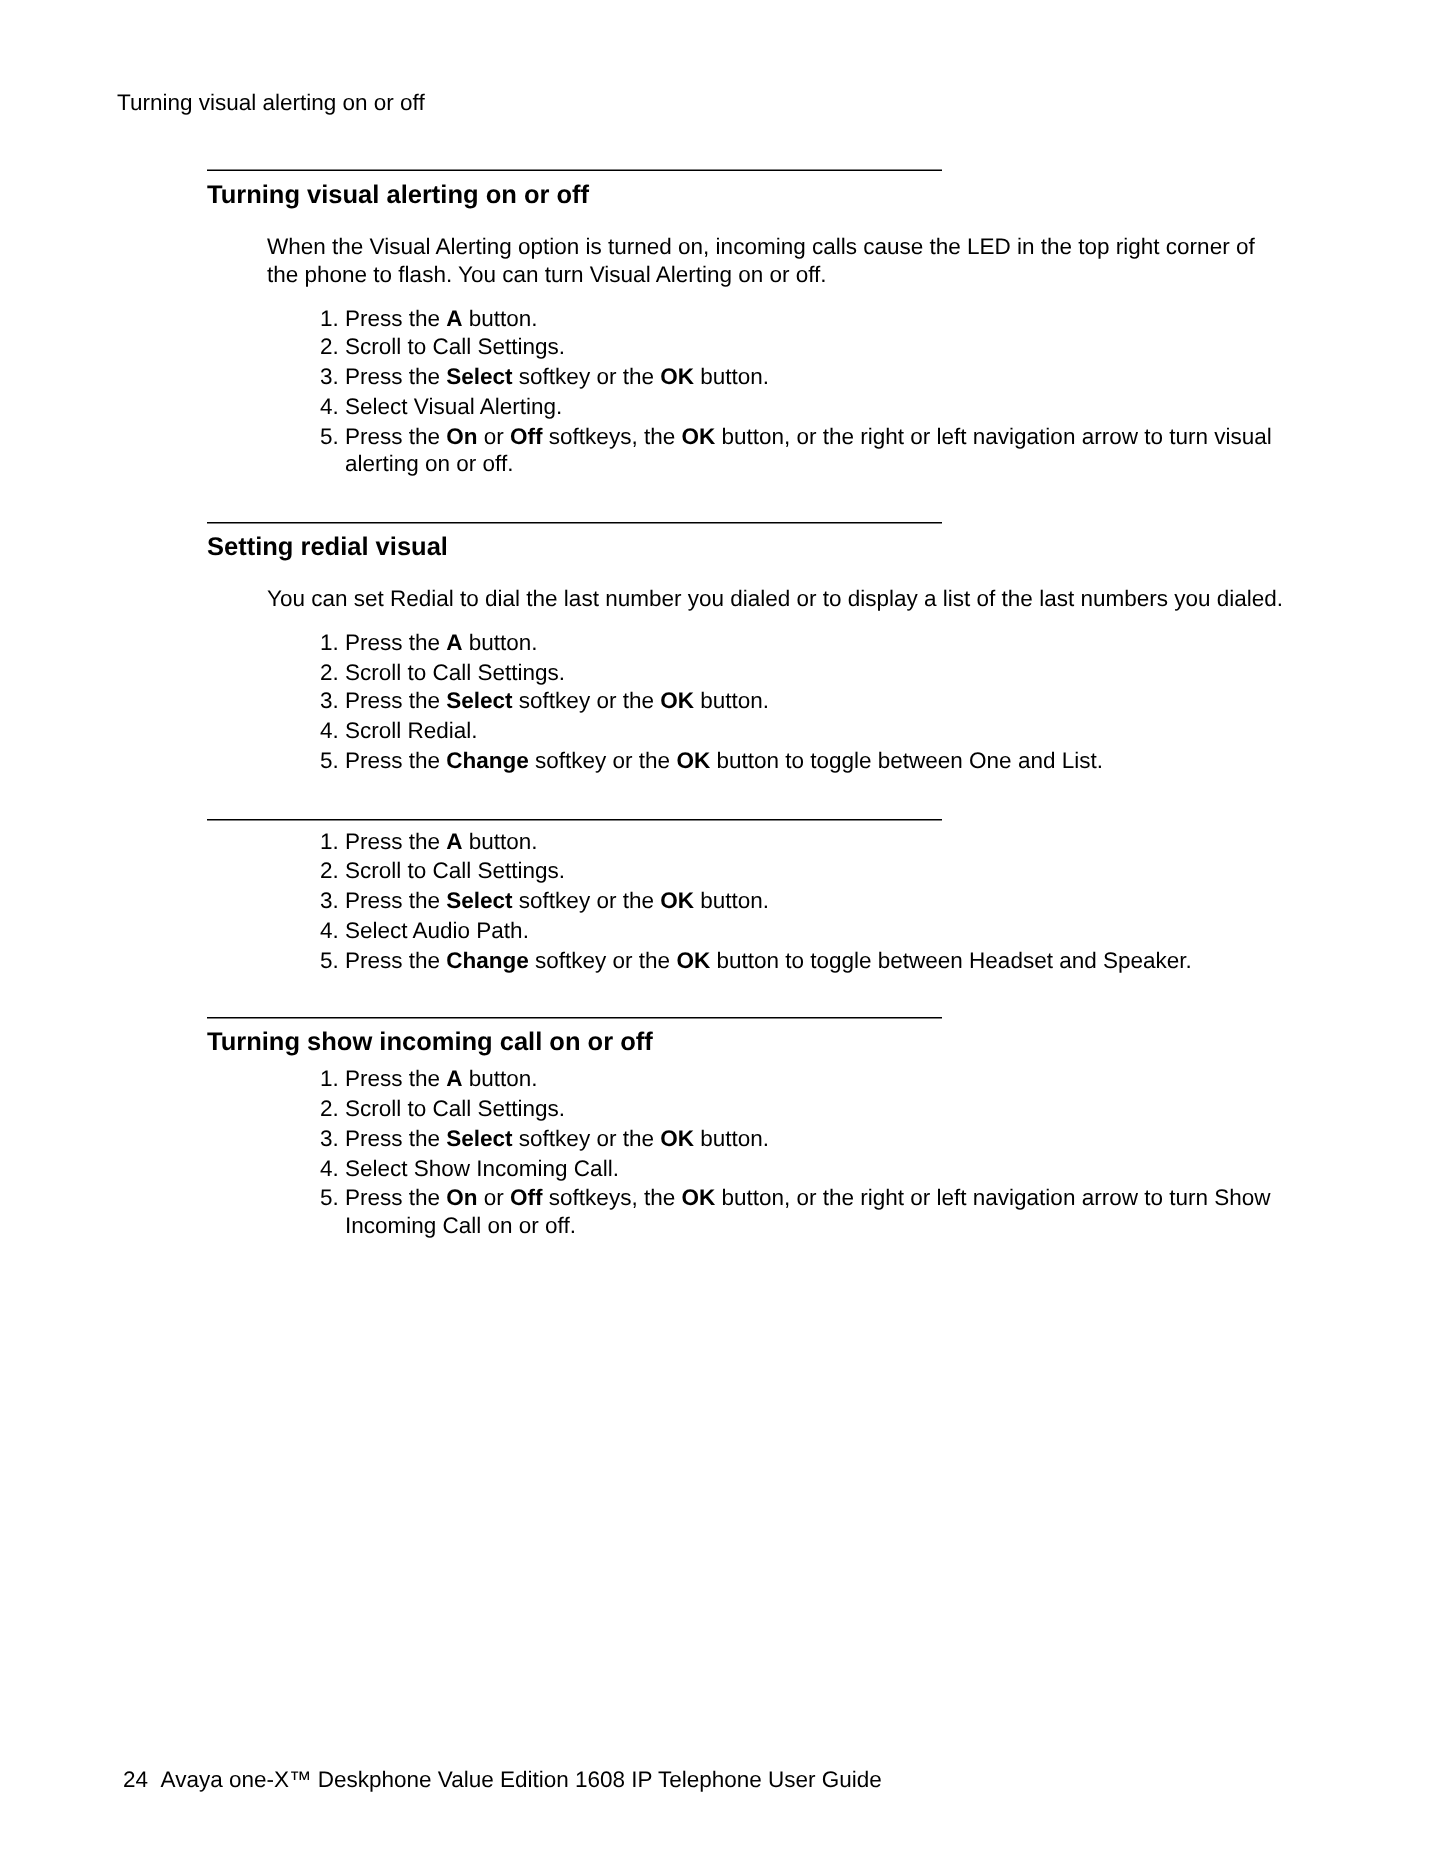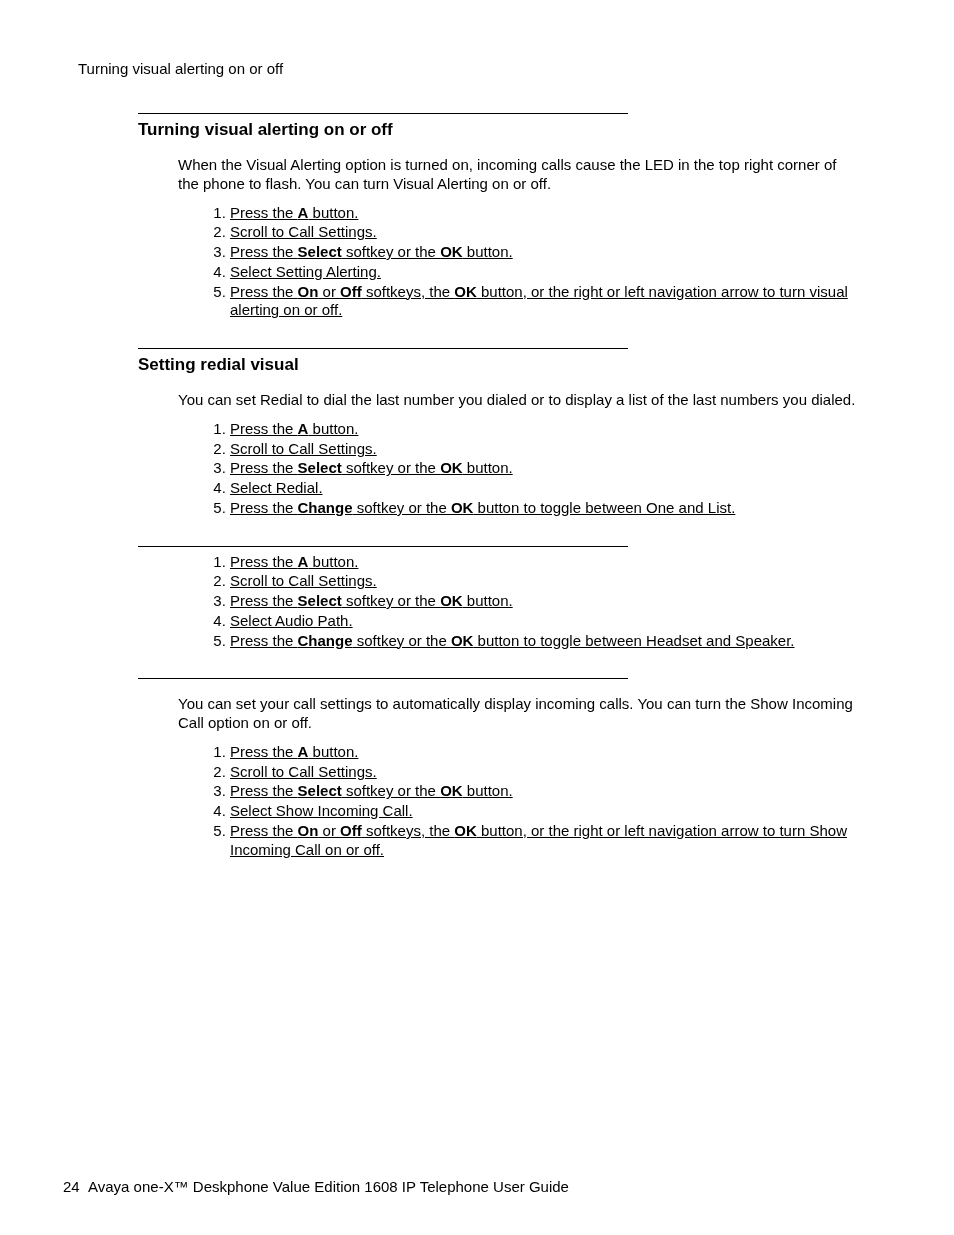--- a/index.html
+++ b/index.html
@@ -43,79 +43,78 @@
     margin: 16px 0 10px 40px;
     line-height: 1.25;
   }
   ol.steps {
     margin: 0 0 0 68px;
     padding-left: 24px;
     line-height: 1.25;
   }
   ol.steps li {
     margin-bottom: 1px;
-    text-decoration: underline;
   }
   .b { font-weight: bold; }
   .footer {
     position: absolute;
     bottom: 40px;
-    left: 63px;
+    left: 82px;
     font-size: 15px;
   }
 </style>
 </head>
 <body>
 
 <div class="page">
 
   <div class="running-header">Turning visual alerting on or off</div>
 
   <div class="content">
 
     <div class="section">
       <hr class="rule">
       <h2>Turning visual alerting on or off</h2>
       <p class="intro">When the Visual Alerting option is turned on, incoming calls cause the LED in the top right corner of the phone to flash. You can turn Visual Alerting on or off.</p>
       <ol class="steps">
         <li>Press the <span class="b">A</span> button.</li>
         <li>Scroll to Call Settings.</li>
         <li>Press the <span class="b">Select</span> softkey or the <span class="b">OK</span> button.</li>
-        <li>Select Setting Alerting.</li>
+        <li>Select Visual Alerting.</li>
         <li>Press the <span class="b">On</span> or <span class="b">Off</span> softkeys, the <span class="b">OK</span> button, or the right or left navigation arrow to turn visual alerting on or off.</li>
       </ol>
     </div>
 
     <div class="section">
       <hr class="rule">
       <h2>Setting redial visual</h2>
       <p class="intro">You can set Redial to dial the last number you dialed or to display a list of the last numbers you dialed.</p>
       <ol class="steps">
         <li>Press the <span class="b">A</span> button.</li>
         <li>Scroll to Call Settings.</li>
         <li>Press the <span class="b">Select</span> softkey or the <span class="b">OK</span> button.</li>
-        <li>Select Redial.</li>
+        <li>Scroll Redial.</li>
         <li>Press the <span class="b">Change</span> softkey or the <span class="b">OK</span> button to toggle between One and List.</li>
       </ol>
     </div>
 
     <div class="section">
       <hr class="rule">
       <ol class="steps">
         <li>Press the <span class="b">A</span> button.</li>
         <li>Scroll to Call Settings.</li>
         <li>Press the <span class="b">Select</span> softkey or the <span class="b">OK</span> button.</li>
         <li>Select Audio Path.</li>
         <li>Press the <span class="b">Change</span> softkey or the <span class="b">OK</span> button to toggle between Headset and Speaker.</li>
       </ol>
     </div>
 
     <div class="section">
       <hr class="rule">
-      <p class="intro">You can set your call settings to automatically display incoming calls. You can turn the Show Incoming Call option on or off.</p>
+      <h2>Turning show incoming call on or off</h2>
       <ol class="steps">
         <li>Press the <span class="b">A</span> button.</li>
         <li>Scroll to Call Settings.</li>
         <li>Press the <span class="b">Select</span> softkey or the <span class="b">OK</span> button.</li>
         <li>Select Show Incoming Call.</li>
         <li>Press the <span class="b">On</span> or <span class="b">Off</span> softkeys, the <span class="b">OK</span> button, or the right or left navigation arrow to turn Show Incoming Call on or off.</li>
       </ol>
     </div>
 
   </div>

